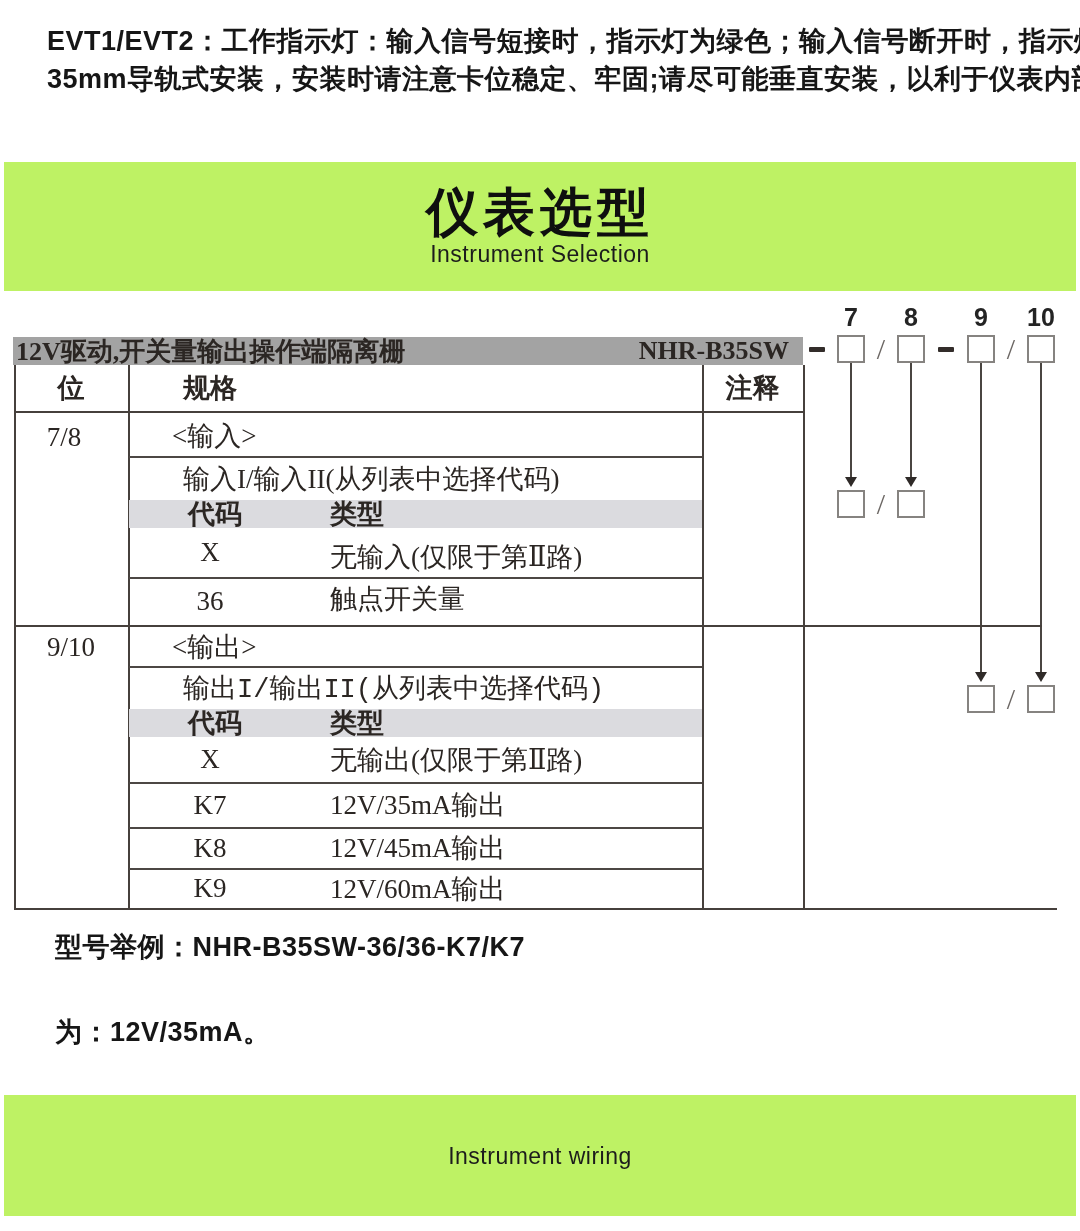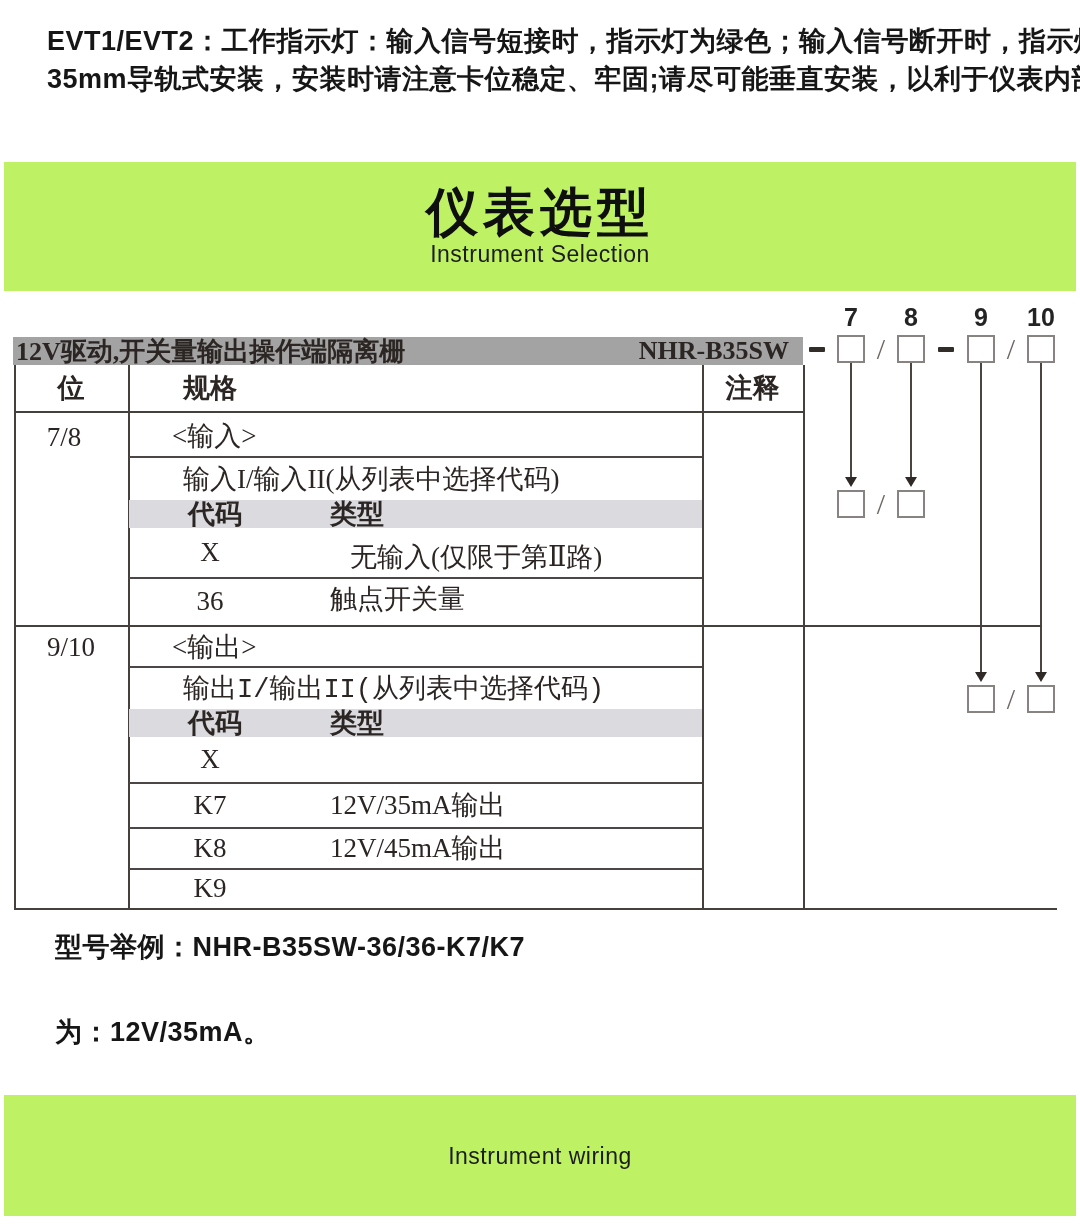--- a/index.html
+++ b/index.html
@@ -133,35 +133,37 @@
   <div class="cell serif bold center" style="left:14px; top:365px; width:114px; height:46px;">位</div>
   <div class="cell serif bold" style="left:183px; top:365px; height:46px;">规格</div>
   <div class="cell serif bold center" style="left:702px; top:365px; width:101px; height:46px;">注释</div>
 
   <div class="cell serif center" style="left:14px; top:415px; width:92px; height:44px;padding-left:8px;">7/8</div>
   <div class="cell serif" style="left:172px; top:415px; height:41px;">&lt;输入&gt;</div>
   <div class="cell serif" style="left:183px; top:457px; height:43px;">输入I/输入II(从列表中选择代码)</div>
   <div class="cell serif bold" style="left:188px; top:500px; height:28px;">代码</div>
   <div class="cell serif bold" style="left:330px; top:500px; height:28px;">类型</div>
   <div class="cell serif center" style="left:178px; top:528px; width:64px; height:49px;">X</div>
-  <div class="cell serif" style="left:330px; top:528px; height:57px;margin-left:20px;">无输入(仅限于第Ⅱ路)</div>
+  <div class="cell serif" style="left:330px; top:528px; height:57px;">无输入(仅限于第Ⅱ路)</div>
   <div class="cell serif center" style="left:178px; top:578px; width:64px; height:47px;">36</div>
   <div class="cell serif" style="left:330px; top:578px; height:41px;">触点开关量</div>
 
   <div class="cell serif center" style="left:14px; top:627px; width:114px; height:40px;">9/10</div>
   <div class="cell serif" style="left:172px; top:627px; height:39px;">&lt;输出&gt;</div>
   <div class="cell serif" style="left:183px; top:667px; height:42px;font-family:Liberation Mono, monospace;">输出I/输出II(从列表中选择代码)</div>
   <div class="cell serif bold" style="left:188px; top:709px; height:28px;">代码</div>
   <div class="cell serif bold" style="left:330px; top:709px; height:28px;">类型</div>
   <div class="cell serif center" style="left:178px; top:737px; width:64px; height:45px;">X</div>
+  <div class="cell serif" style="left:330px; top:737px; height:45px;">无输出(仅限于第Ⅱ路)</div>
   <div class="cell serif center" style="left:178px; top:783px; width:64px; height:44px;">K7</div>
   <div class="cell serif" style="left:330px; top:783px; height:44px;">12V/35mA输出</div>
   <div class="cell serif center" style="left:178px; top:828px; width:64px; height:40px;">K8</div>
   <div class="cell serif" style="left:330px; top:828px; height:40px;">12V/45mA输出</div>
   <div class="cell serif center" style="left:178px; top:869px; width:64px; height:39px;">K9</div>
+  <div class="cell serif" style="left:330px; top:869px; height:39px;">12V/60mA输出</div>
 
   <div class="sans-line example-line" style="top:929px;">型号举例：NHR-B35SW-36/36-K7/K7</div>
   <div class="sans-line example-line" style="top:1014px;">为：12V/35mA。</div>
 
   <div class="banner" style="top:1095px; height:121px;">
     <div class="banner-sub">Instrument wiring</div>
   </div>
 
 </div>
 

